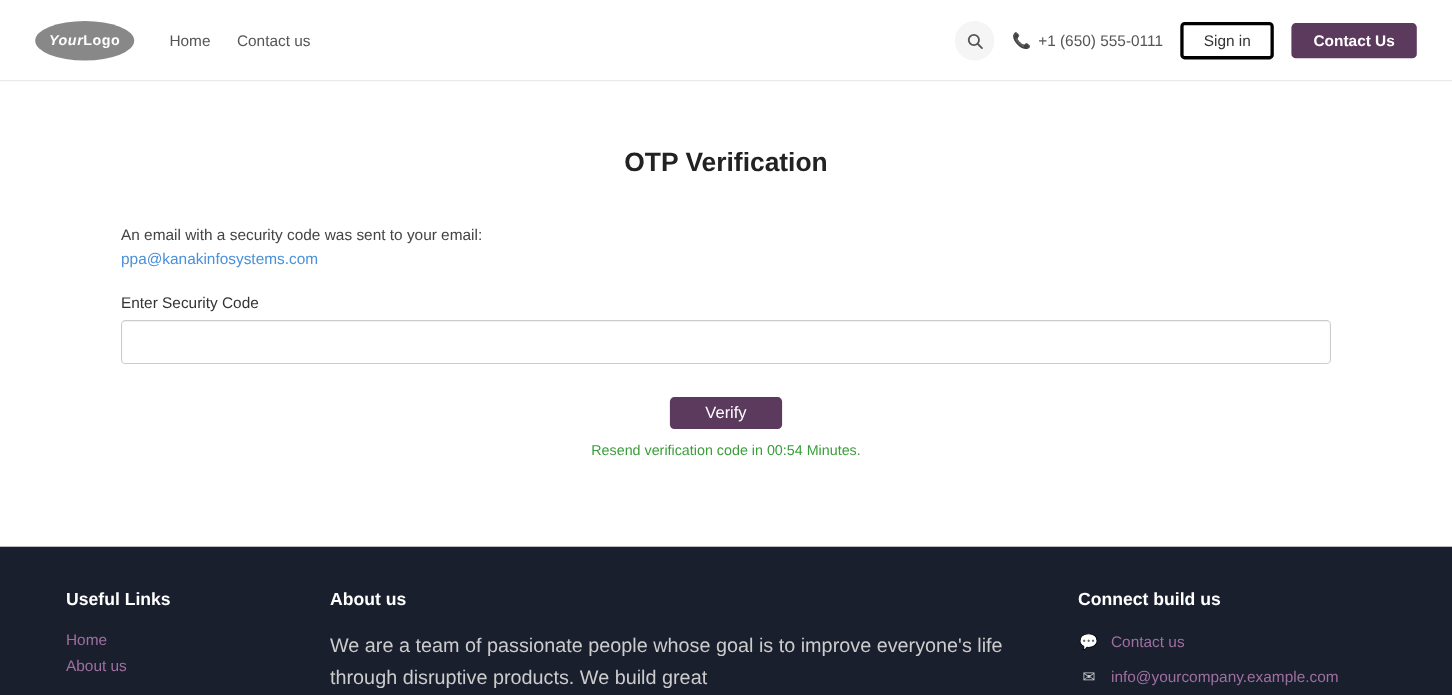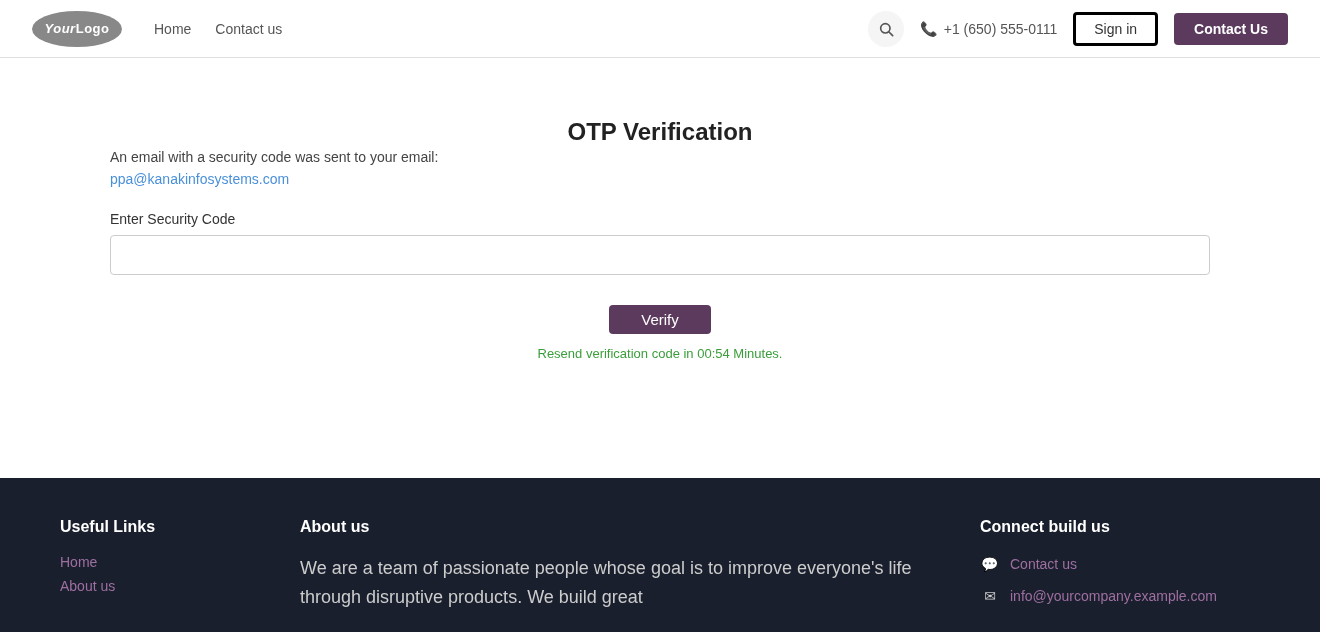--- a/index.html
+++ b/index.html
@@ -3,21 +3,21 @@
   <meta charset="utf-8">
   <style>
     * { box-sizing: border-box; margin: 0; padding: 0; }
     body { font-family: Arial, sans-serif; font-size: 14px; color: #333; background: #fff; }
 
     
     .navbar {
       display: flex;
       align-items: center;
       padding: 0 32px;
-      height: 58px;
+      height: 74px;
       border-bottom: 1px solid #e0e0e0;
       background: #fff;
     }
     .navbar-logo {
       display: flex;
       align-items: center;
       margin-right: 32px;
     }
     .logo-oval {
       background: #888;
@@ -94,20 +94,21 @@
       display: flex;
       flex-direction: column;
       align-items: center;
       padding: 60px 20px 80px;
       background: #fff;
     }
     .page-title {
       font-size: 24px;
       font-weight: bold;
       color: #222;
+      margin-bottom: 40px;
     }
     .form-container {
       width: 100%;
       max-width: 1100px;
     }
     .email-notice {
       font-size: 14px;
       color: #444;
       margin-bottom: 20px;
       line-height: 1.6;

